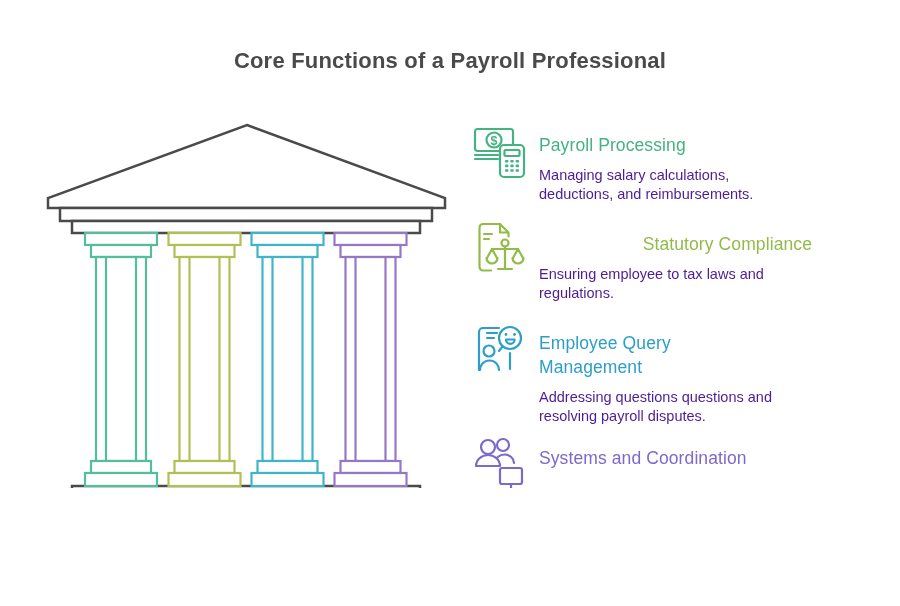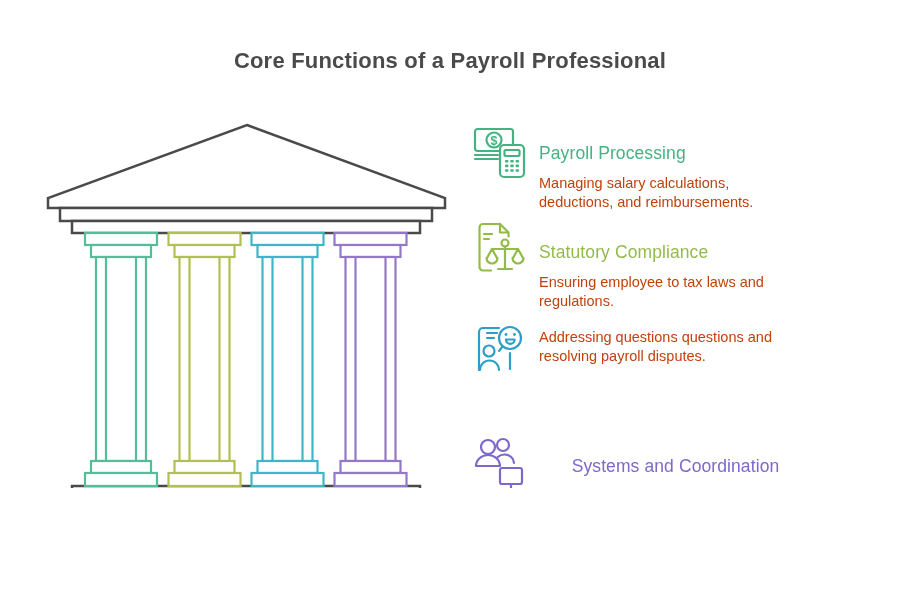--- a/index.html
+++ b/index.html
@@ -10,25 +10,25 @@
   .page-title{
     position:absolute;top:48px;left:0;width:100%;text-align:center;
     font-size:22px;font-weight:bold;letter-spacing:.2px;color:#4a4a4a;
   }
   .temple{position:absolute;left:30px;top:110px;}
   .items{position:absolute;left:472px;top:0;width:340px;}
   .item{position:absolute;left:0;display:flex;gap:13px;align-items:flex-start;width:340px;}
   .item-icon{flex:0 0 54px;}
   .item-text{flex:1;}
   .item-heading{
-    margin-top:20px;font-size:17.5px;font-weight:500;line-height:24px;
+    margin-top:12px;font-size:17.5px;font-weight:500;line-height:24px;
     white-space:pre-line;letter-spacing:.1px;
   }
   .item-desc{
-    margin-top:9px;font-size:14.5px;line-height:18.5px;color:#c2410c;
+    margin-top:9px;font-size:14.5px;line-height:18.5px;color:#4c1d95;
     white-space:pre-line;
   }
   .i1{top:121px;} .i2{top:220px;} .i3{top:319px;} .i4{top:434px;}
 </style>
 </head>
 <body>
 
 <div class="canvas">
 
   <div class="page-title" style="color: rgb(74, 74, 74);">Core Functions of a Payroll Professional</div>
@@ -125,21 +125,21 @@
           <line x1="33" y1="26.5" x2="33" y2="48"></line>
           <line x1="26" y1="49" x2="40" y2="49"></line>
           <line x1="20" y1="29" x2="46" y2="29"></line>
           <path d="M20,29 L15,38 M20,29 L25,38"></path>
           <path d="M14.5,38 A5.5,5.5 0 0 0 25.5,38"></path>
           <path d="M46,29 L41,38 M46,29 L51,38"></path>
           <path d="M40.5,38 A5.5,5.5 0 0 0 51.5,38"></path>
         </g>
       </svg>
       <div class="item-text">
-        <div class="item-heading" style="color: rgb(147, 187, 74);">Statutory Compliance</div>
+        <div class="item-heading" style="color: rgb(147, 187, 74); text-align: right;">Statutory Compliance</div>
         <div class="item-desc">Ensuring employee to tax laws and
 regulations.</div>
       </div>
     </div>
 
     <div class="item i3">
       <svg class="item-icon" width="54" height="58" viewBox="0 0 54 58">
         <g fill="none" stroke-width="2.2" stroke-linecap="round" stroke-linejoin="round" stroke="#2d9fc7">
           <path d="M7,51 V13 a4,4 0 0 1 4,-4 h16"></path>
           <line x1="15" y1="14" x2="25" y2="14"></line>
@@ -150,36 +150,38 @@
           <circle cx="38" cy="19" r="11" fill="#ffffff"></circle>
           <path d="M30.5,27.5 L27,32"></path>
           <path d="M34,20.5 A4.3,4.3 0 0 0 42.6,20.5 Z"></path>
         </g>
         <g stroke="none" fill="#2d9fc7">
           <circle cx="34" cy="15.5" r="1.4"></circle>
             <circle cx="42.5" cy="15.5" r="1.4"></circle>
         </g>
       </svg>
       <div class="item-text">
+        <div class="item-heading" style="color: rgb(45, 159, 199);">Employee Query
+Management</div>
         <div class="item-desc">Addressing questions questions and
 resolving payroll disputes.</div>
       </div>
     </div>
 
     <div class="item i4">
       <svg class="item-icon" width="54" height="58" viewBox="0 0 54 58">
         <g fill="none" stroke-width="2.2" stroke-linecap="round" stroke-linejoin="round" stroke="#7d68cb">
           <circle cx="31" cy="11" r="6"></circle>
           <path d="M23,29 A9.5,8.5 0 0 1 42,29"></path>
           <circle cx="16" cy="13" r="7" fill="#ffffff"></circle>
           <path d="M4,32 A12,11 0 0 1 28,32 Z" fill="#ffffff"></path>
           <rect x="28" y="34" width="22" height="16" rx="2" fill="#ffffff"></rect>
           <line x1="39" y1="50" x2="39" y2="54"></line>
           <line x1="33" y1="55" x2="45" y2="55"></line>
         </g>
       </svg>
       <div class="item-text">
-        <div class="item-heading" style="color: rgb(125, 104, 203); text-align: center;">Systems and Coordination</div>
+        <div class="item-heading" style="color: rgb(125, 104, 203);">Systems and Coordination</div>
       </div>
     </div>
 
   </div>
 </div>
 
 </body></html>

